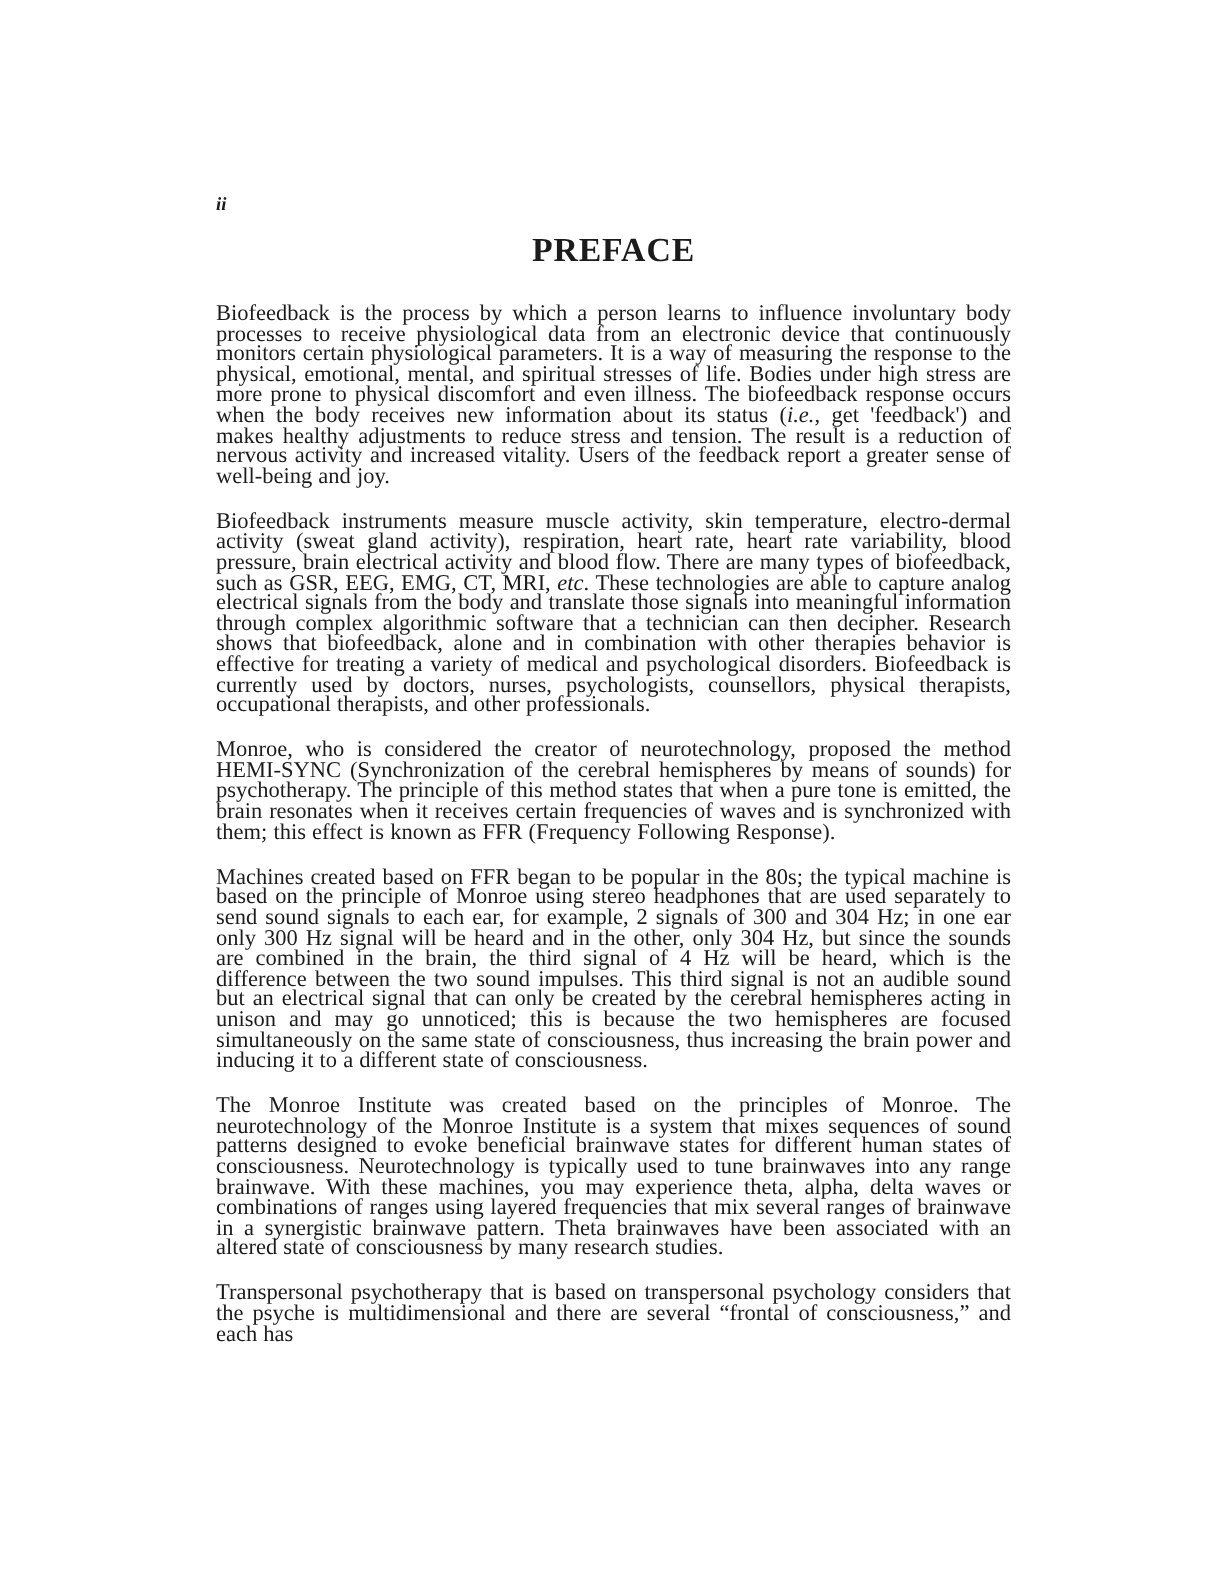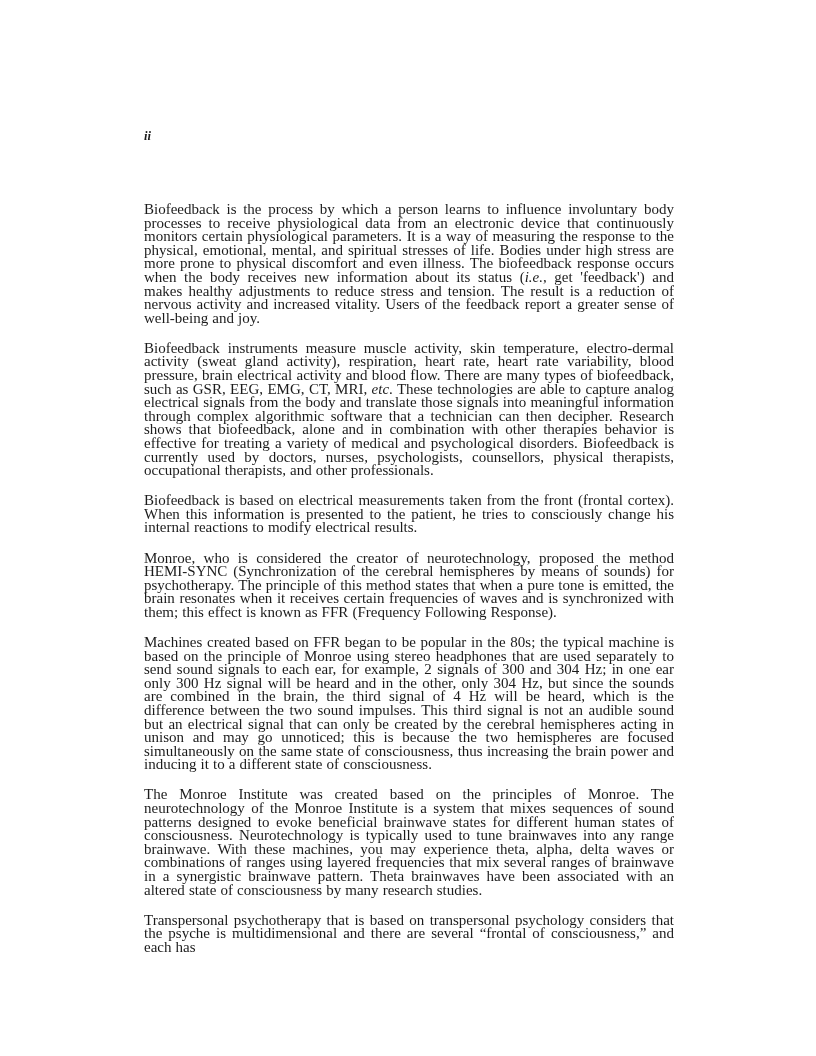--- a/index.html
+++ b/index.html
@@ -55,22 +55,22 @@
   }
   .it {
     font-style: italic;
   }
 </style>
 </head>
 <body>
 
 <div class="page">
   <div class="page-number">ii</div>
+  <h1 class="doc-title">PREFACE</h1>
   <div class="doc-body">
       <p><span>Biofeedback is the process by which a person learns to influence involuntary body processes to receive physiological data from an electronic device that continuously monitors certain physiological parameters. It is a way of measuring the response to the physical, emotional, mental, and spiritual stresses of life. Bodies under high stress are more prone to physical discomfort and even illness. The biofeedback response occurs when the body receives new information about its status (</span><span class="it">i.e.</span><span>, get 'feedback') and makes healthy adjustments to reduce stress and tension. The result is a reduction of nervous activity and increased vitality. Users of the feedback report a greater sense of well-being and joy.</span></p>
       <p><span>Biofeedback instruments measure muscle activity, skin temperature, electro-dermal activity (sweat gland activity), respiration, heart rate, heart rate variability, blood pressure, brain electrical activity and blood flow. There are many types of biofeedback, such as GSR, EEG, EMG, CT, MRI, </span><span class="it">etc</span><span>. These technologies are able to capture analog electrical signals from the body and translate those signals into meaningful information through complex algorithmic software that a technician can then decipher. Research shows that biofeedback, alone and in combination with other therapies behavior is effective for treating a variety of medical and psychological disorders. Biofeedback is currently used by doctors, nurses, psychologists, counsellors, physical therapists, occupational therapists, and other professionals.</span></p>
-      <p><span>Biofeedback is based on electrical measurements taken from the front (frontal cortex). When this information is presented to the patient, he tries to consciously change his internal reactions to modify electrical results.</span></p>
       <p><span>Monroe, who is considered the creator of neurotechnology, proposed the method HEMI-SYNC (Synchronization of the cerebral hemispheres by means of sounds) for psychotherapy. The principle of this method states that when a pure tone is emitted, the brain resonates when it receives certain frequencies of waves and is synchronized with them; this effect is known as FFR (Frequency Following Response).</span></p>
       <p><span>Machines created based on FFR began to be popular in the 80s; the typical machine is based on the principle of Monroe using stereo headphones that are used separately to send sound signals to each ear, for example, 2 signals of 300 and 304 Hz; in one ear only 300 Hz signal will be heard and in the other, only 304 Hz, but since the sounds are combined in the brain, the third signal of 4 Hz will be heard, which is the difference between the two sound impulses. This third signal is not an audible sound but an electrical signal that can only be created by the cerebral hemispheres acting in unison and may go unnoticed; this is because the two hemispheres are focused simultaneously on the same state of consciousness, thus increasing the brain power and inducing it to a different state of consciousness.</span></p>
       <p><span>The Monroe Institute was created based on the principles of Monroe. The neurotechnology of the Monroe Institute is a system that mixes sequences of sound patterns designed to evoke beneficial brainwave states for different human states of consciousness. Neurotechnology is typically used to tune brainwaves into any range brainwave. With these machines, you may experience theta, alpha, delta waves or combinations of ranges using layered frequencies that mix several ranges of brainwave in a synergistic brainwave pattern. Theta brainwaves have been associated with an altered state of consciousness by many research studies.</span></p>
       <p><span>Transpersonal psychotherapy that is based on transpersonal psychology considers that the psyche is multidimensional and there are several “frontal of consciousness,” and each has</span></p>
     </div>
 </div>
 
 </body></html>

